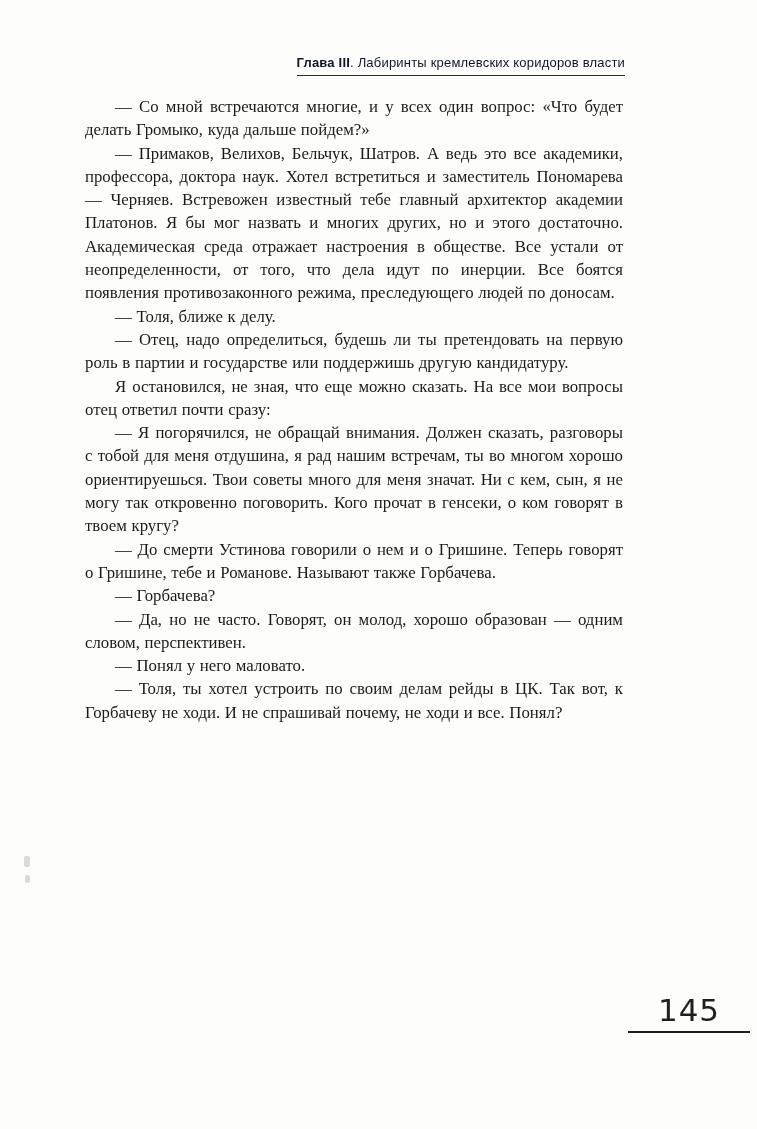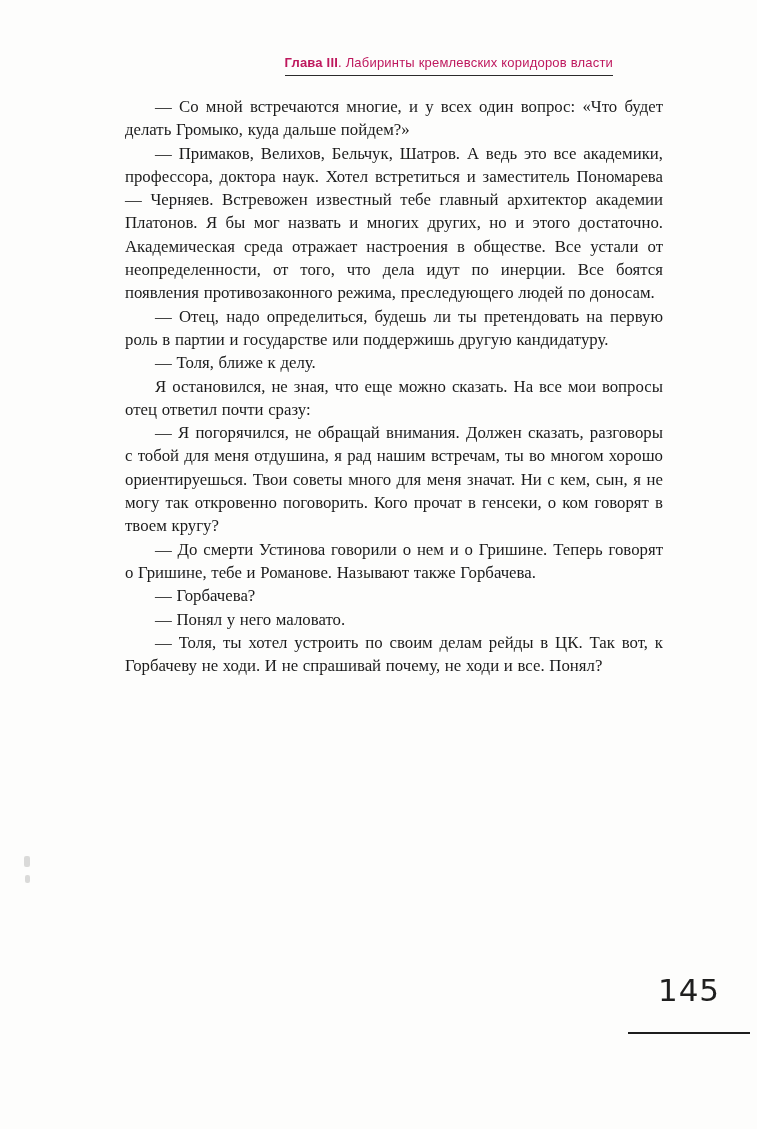--- a/index.html
+++ b/index.html
@@ -14,65 +14,64 @@
     width: 757px;
     height: 1129px;
     background: #fdfdfc;
     overflow: hidden;
     color: #1c1c1c;
   }
   
   .running-head {
     position: absolute;
     top: 55px;
-    left: 75px;
+    left: 87px;
     width: 538px;
     text-align: right;
     font-family: "Liberation Sans", sans-serif;
     font-size: 13px;
     letter-spacing: 0.2px;
-    color: #be185d;
+    color: #0f172a;
   }
   .running-head .inner {
     display: inline-block;
     border-bottom: 1.5px solid #2b2b2b;
     padding-bottom: 5px;
   }
   .running-head b { font-weight: bold; }
   
   .body-text {
     position: absolute;
     top: 95px;
     left: 85px;
     width: 538px;
     text-align: justify;
     font-size: 16.8px;
     line-height: 23.3px;
     color: #1b1b1b;
-    margin-left: 40px;
   }
   .body-text p {
     margin: 0;
     text-indent: 30px;
     word-spacing: 0.5px;
   }
   
   .page-number {
     position: absolute;
-    top: 972px;
+    top: 992px;
     left: 628px;
     width: 122px;
     text-align: center;
     font-family: "DejaVu Sans", sans-serif;
     font-weight: 400;
     font-size: 31px;
     letter-spacing: 1px;
     color: #1f1f1f;
     border-bottom: 2.5px solid #1d1d1d;
-    padding-bottom: 24px;
+    padding-bottom: 3px;
   }
   
   .artifact {
     position: absolute;
     background: #bdbdbb;
     border-radius: 2px;
     opacity: 0.55;
   }
   .artifact.a1 { left: 24px; top: 856px; width: 6px; height: 11px; }
   .artifact.a2 { left: 25px; top: 875px; width: 5px; height: 8px; }
@@ -82,26 +81,27 @@
 
 <div class="page">
 
   <div class="running-head">
     <span class="inner"><b>Глава III</b><span>. Лабиринты кремлевских коридоров власти</span></span>
   </div>
 
   <div class="body-text">
     <p>— Со мной встречаются многие, и у всех один вопрос: «Что будет делать Громыко, куда дальше пойдем?»</p>
     <p>— Примаков, Велихов, Бельчук, Шатров. А ведь это все академики, профессора, доктора наук. Хотел встретиться и заместитель Пономарева — Черняев. Встревожен известный тебе главный архитектор академии Платонов. Я бы мог назвать и многих других, но и этого достаточно. Академическая среда отражает настроения в обществе. Все устали от неопределенности, от того, что дела идут по инерции. Все боятся появления противозаконного режима, преследующего людей по доносам.</p>
+    <p>— Толя, ближе к делу.</p>
     <p>— Отец, надо определиться, будешь ли ты претендовать на первую роль в партии и государстве или поддержишь другую кандидатуру.</p>
-    <p>— Толя, ближе к делу.</p>
     <p>Я остановился, не зная, что еще можно сказать. На все мои вопросы отец ответил почти сразу:</p>
     <p>— Я погорячился, не обращай внимания. Должен сказать, разговоры с тобой для меня отдушина, я рад нашим встречам, ты во многом хорошо ориентируешься. Твои советы много для меня значат. Ни с кем, сын, я не могу так откровенно поговорить. Кого прочат в генсеки, о ком говорят в твоем кругу?</p>
     <p>— До смерти Устинова говорили о нем и о Гришине. Теперь говорят о Гришине, тебе и Романове. Называют также Горбачева.</p>
     <p>— Горбачева?</p>
+    <p>— Да, но не часто. Говорят, он молод, хорошо образован — одним словом, перспективен.</p>
     <p>— Понял у него маловато.</p>
     <p>— Толя, ты хотел устроить по своим делам рейды в ЦК. Так вот, к Горбачеву не ходи. И не спрашивай почему, не ходи и все. Понял?</p>
   </div>
 
   <div class="page-number">145</div>
 
   <div class="artifact a1"></div>
   <div class="artifact a2"></div>
 
 </div>

